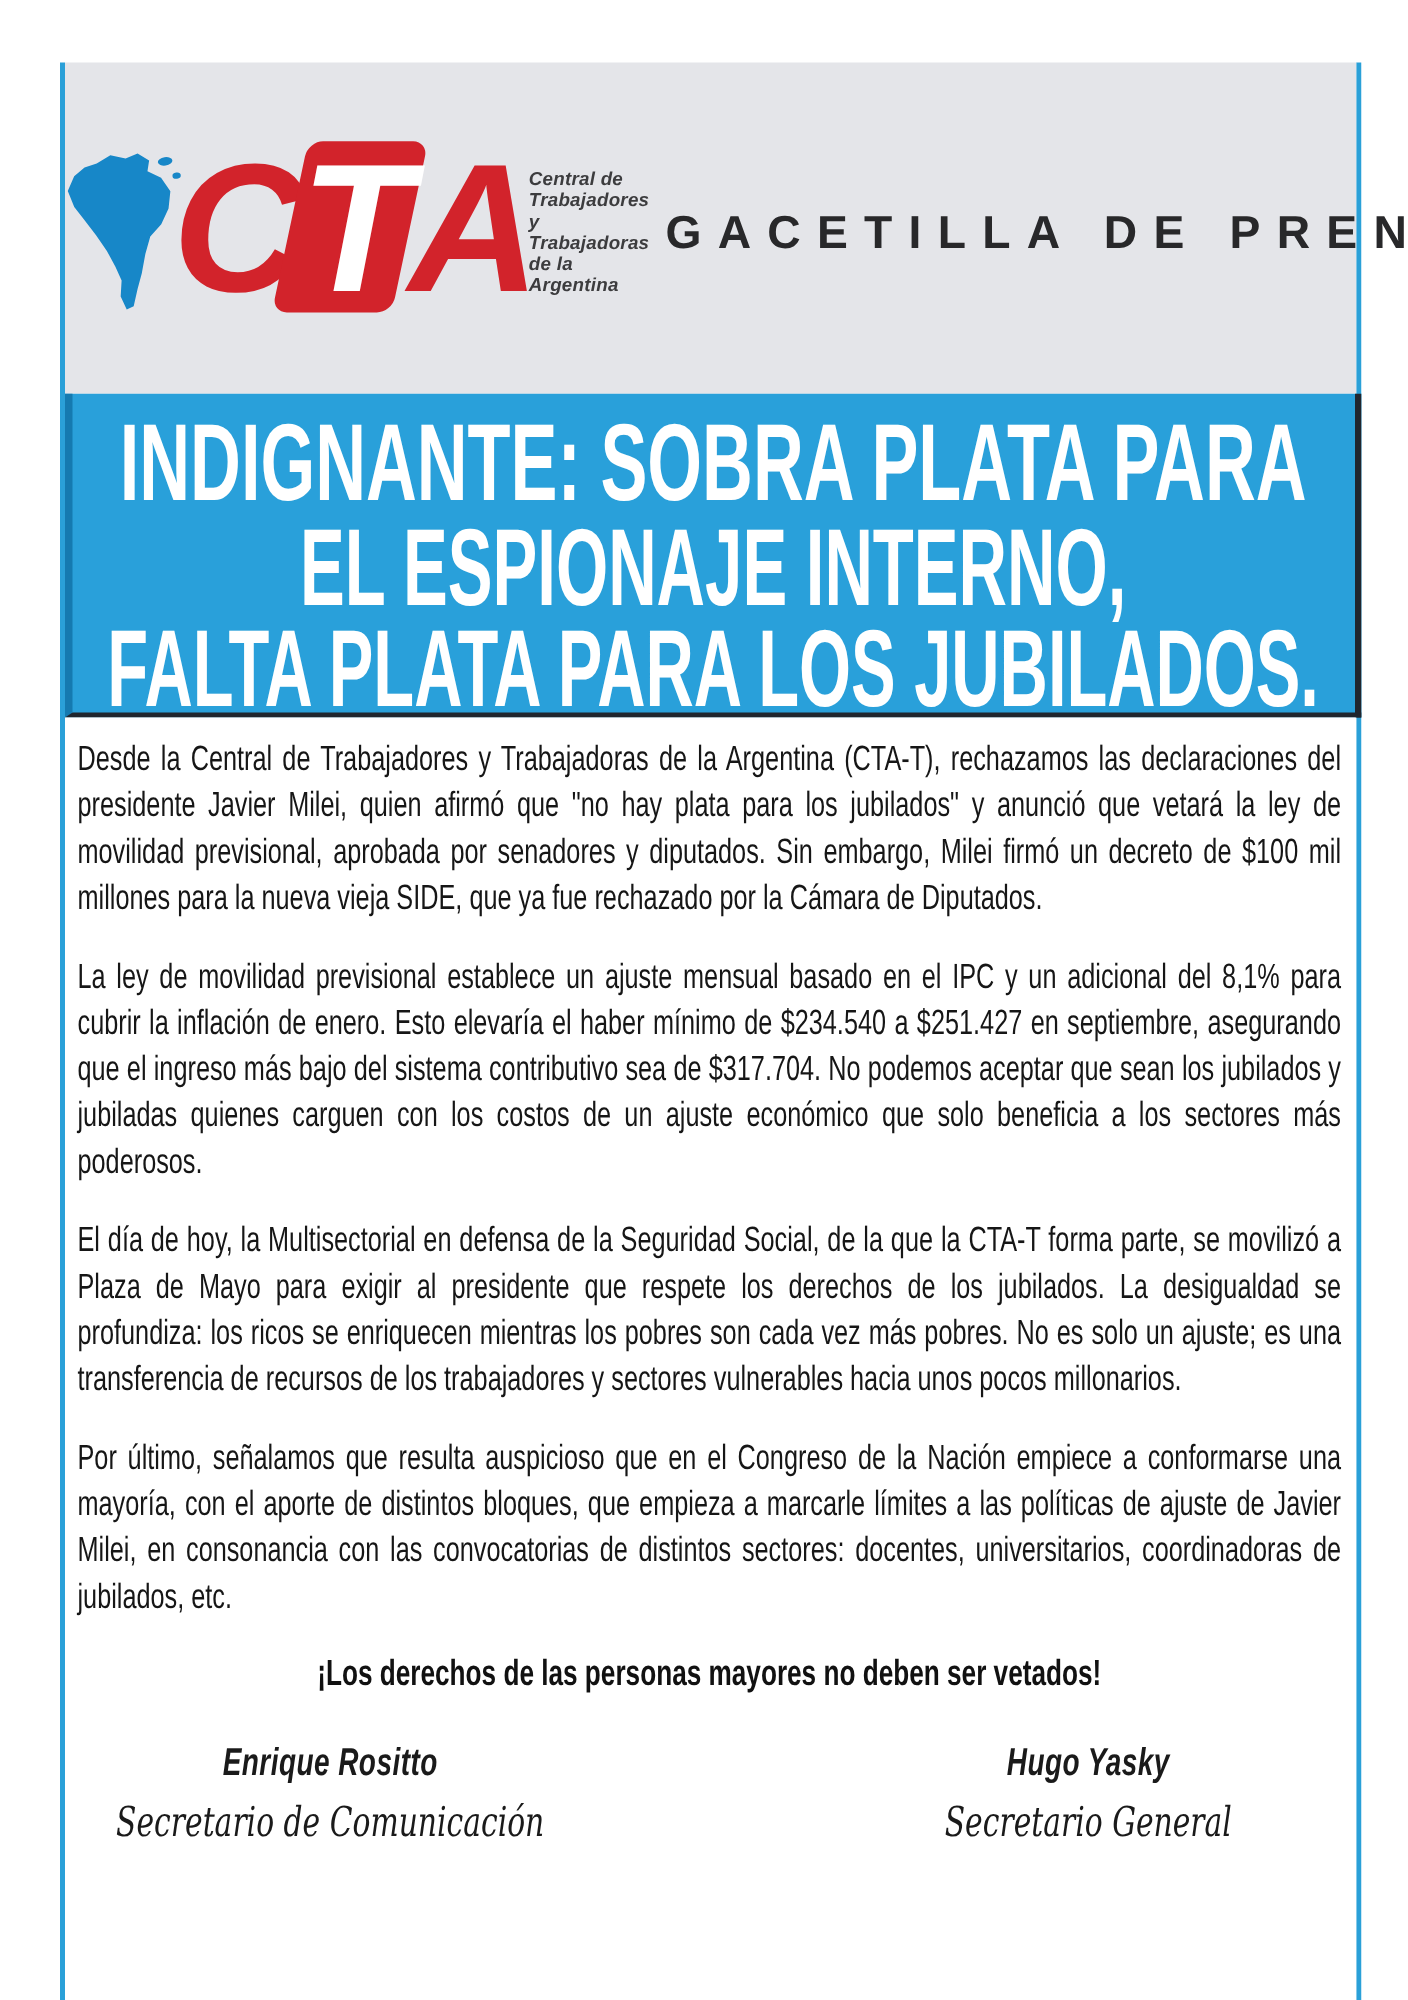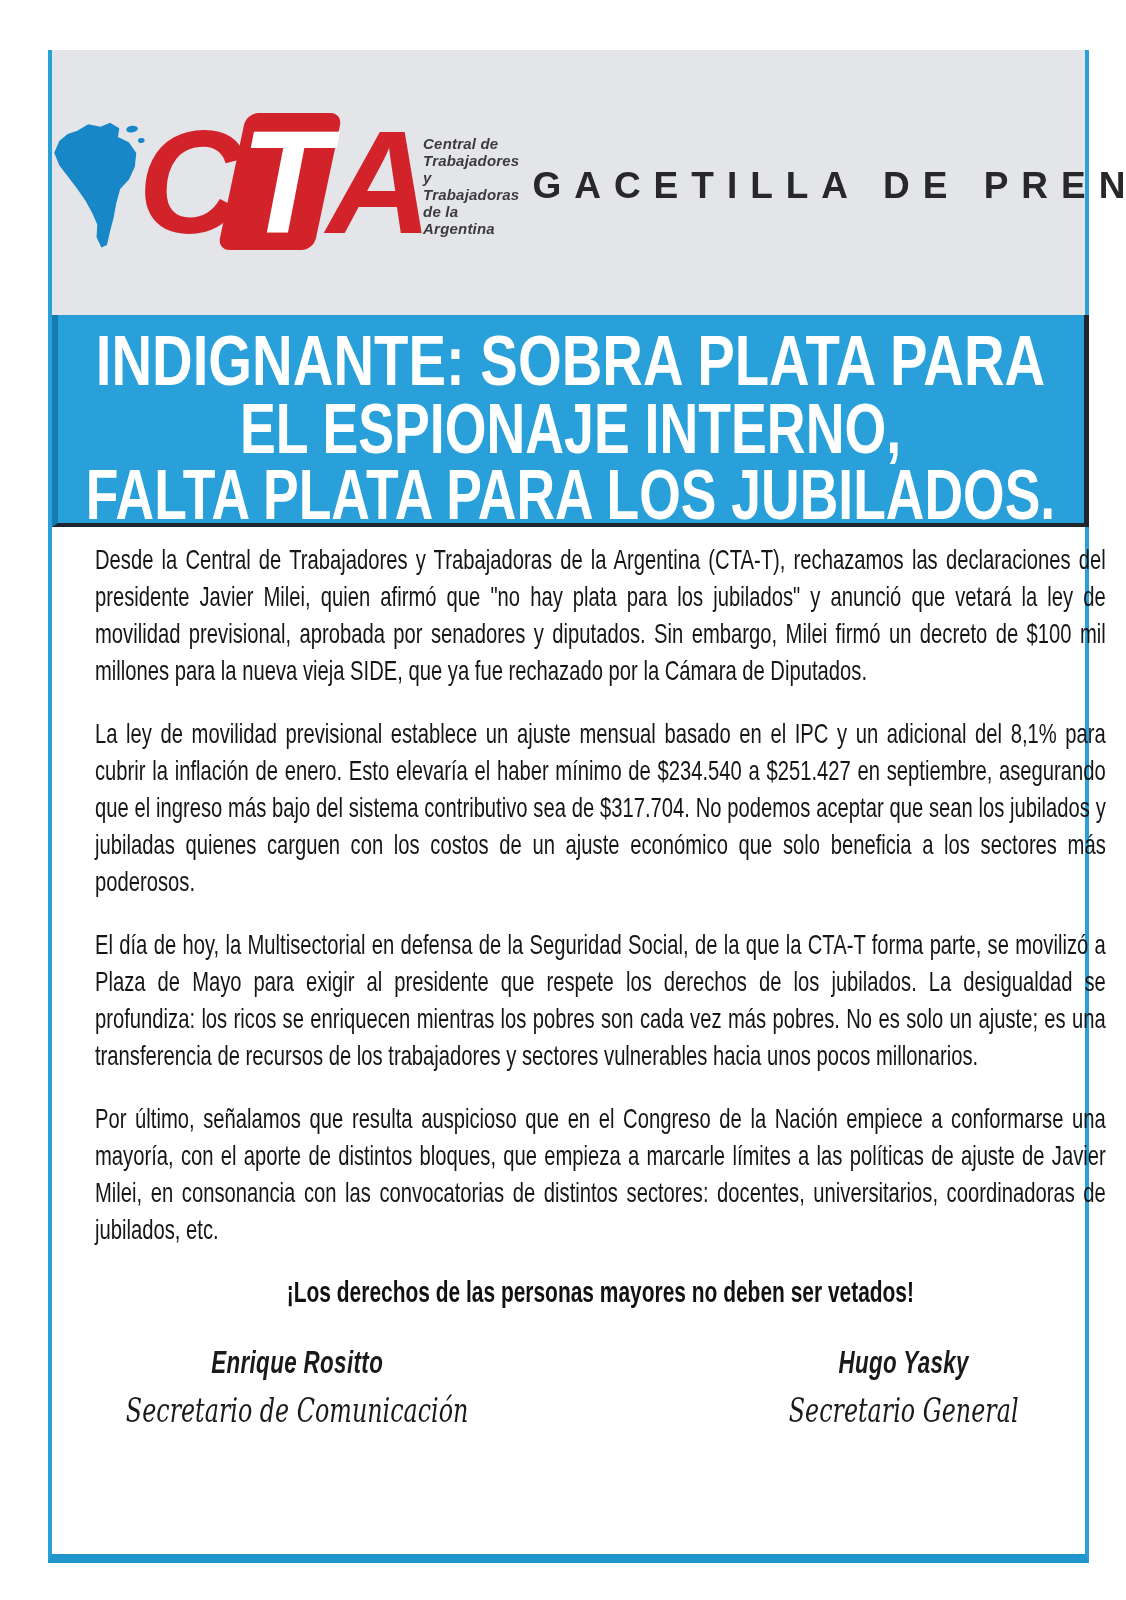--- a/index.html
+++ b/index.html
@@ -98,39 +98,38 @@
     font-size: 35px;
     color: #0d0d0d;
     letter-spacing: -0.5px;
     transform: scaleX(0.92);
     transform-origin: 50% 50%;
     white-space: nowrap;
   }
   
   .headline-band {
     background: #29a0da;
-    height: 212px;
+    height: 259px;
     border-left: 6px solid #157ab0;
     border-right: 5px solid #20262e;
     border-bottom: 4px solid #20262e;
     margin-right: -4px; 
   }
   .headline-band svg { display: block; width: 100%; height: 100%; }
   .headline-band text {
     fill: #ffffff;
     font-family: "Liberation Sans", sans-serif;
     font-weight: bold;
     font-size: 84px;
   }
   
   .doc-body {
     background: #ffffff;
     min-height: 1027px;
     padding: 14px 10px 0 10px;
-    margin-left: 33px;
   }
   .condensed {
     width: 1400px;
     transform: scaleX(0.722);
     transform-origin: 0 0;
   }
   .condensed p.body-par {
     font-size: 28px;
     line-height: 37px;
     text-align: justify;

